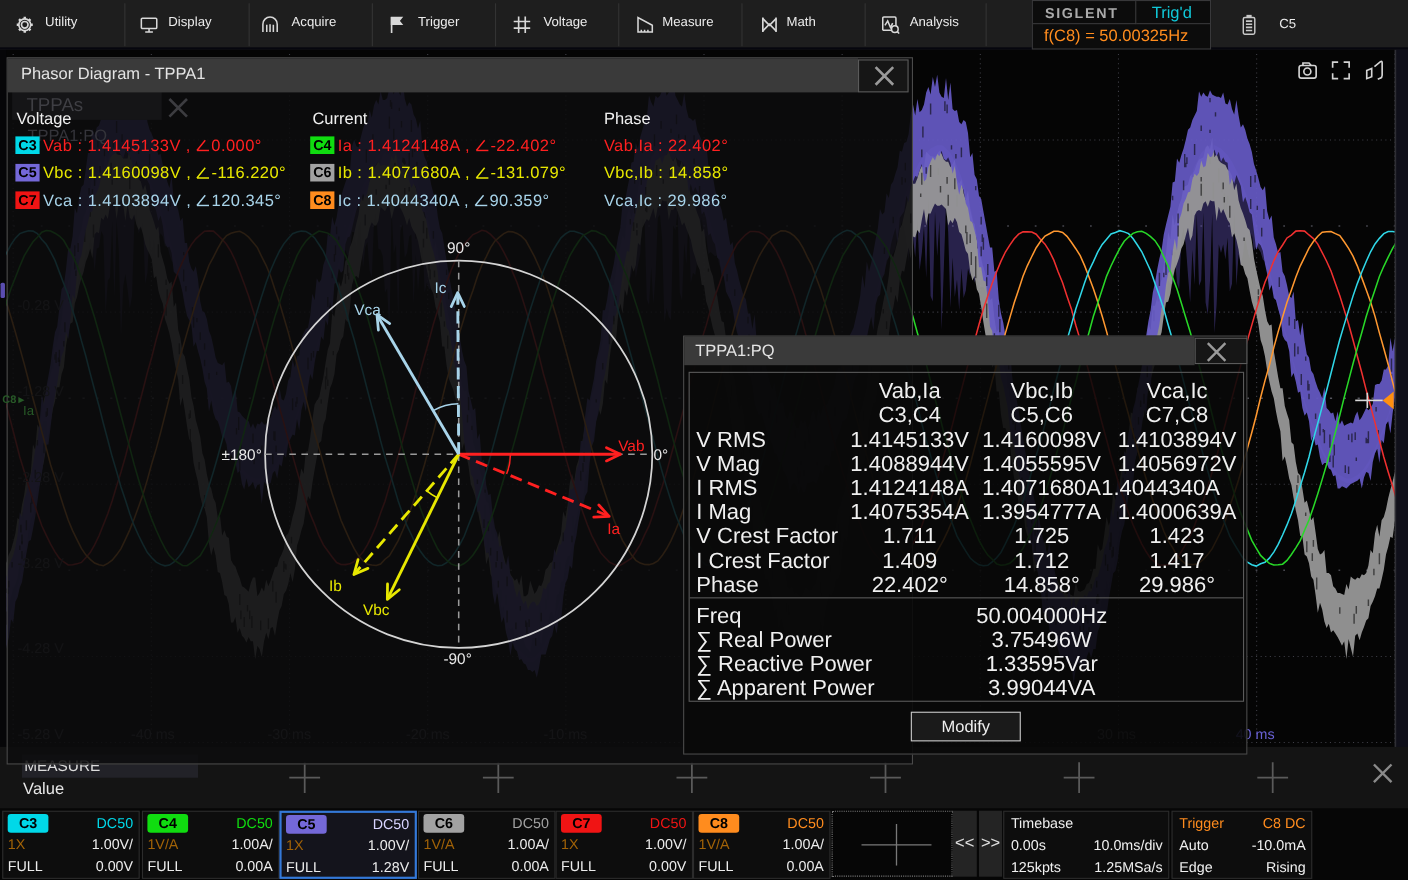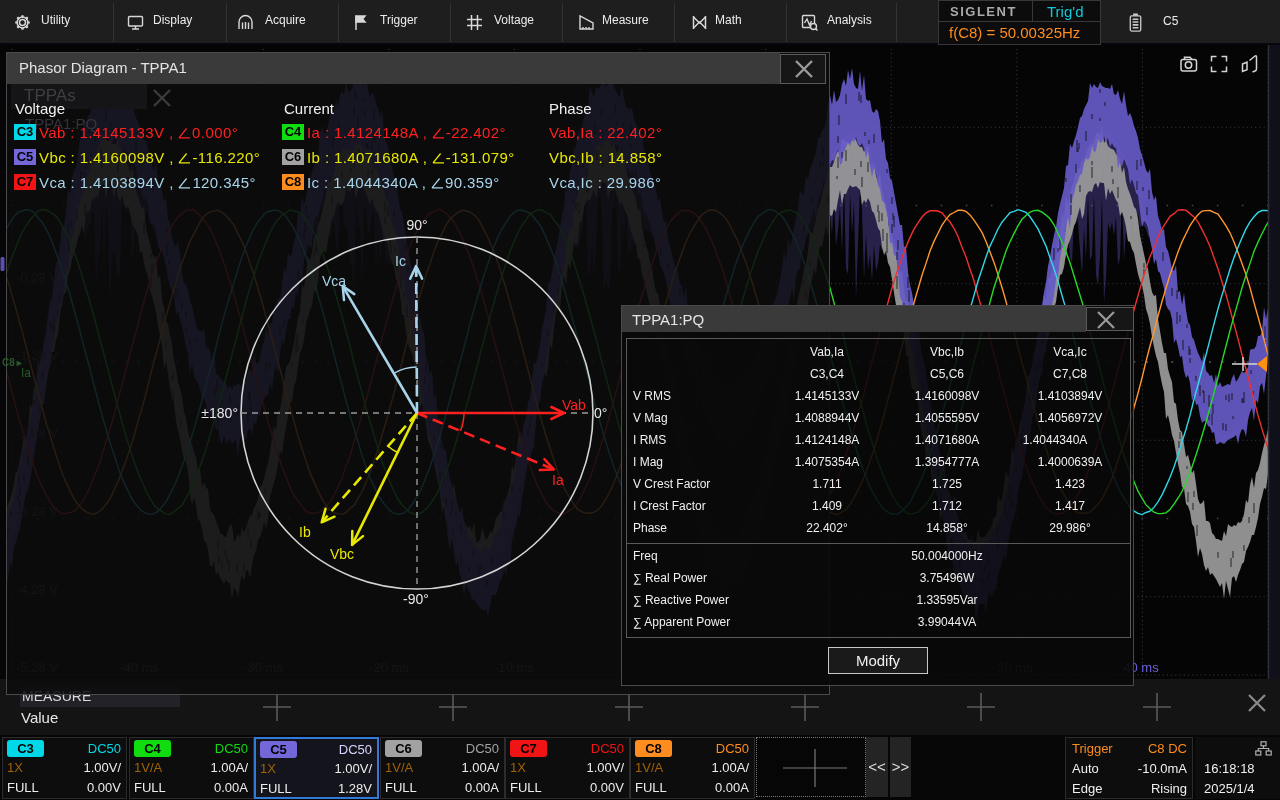--- a/index.html
+++ b/index.html
@@ -33,21 +33,21 @@
 .phx{position:absolute;left:773px;top:1px;width:46px;height:30px;background:#161616;border:1px solid #5a5a5a}
 .ghost1{position:absolute;left:4px;top:28px;width:136px;height:28px;background:#151517;color:#3f3f44;font-size:17px;padding:5px 0 0 13px}
 .ghost2{position:absolute;left:18px;top:62px;color:#34343a;font-size:15px}
 .hdr{position:absolute;color:#f0f0f0;font-size:15px}
 .mrow{position:absolute;font-size:15px;white-space:pre;letter-spacing:0.4px}
 .badge2{position:absolute;width:22px;height:16px;color:#000;font-weight:bold;font-size:13px;text-align:center;line-height:16px}
 .ang{vertical-align:-1px;margin-right:1px}
 .pqdlg{position:absolute;left:621px;top:305px;width:513px;height:381px;background:rgba(9,9,9,0.9);border:1px solid #4a4a4a}
 .pqtitle{position:absolute;left:0;top:0;width:464px;height:26px;background:#3a3a3a;color:#e4e4e4;font-size:15px}
 .pqx{position:absolute;left:464px;top:1px;width:48px;height:24px;background:#161616;border:1px solid #5a5a5a}
-.pqtable{position:absolute;left:4px;top:32px;width:505px;height:300px;border:1px solid #5a5a5a;font-size:12px}
+.pqtable{position:absolute;left:4px;top:32px;width:505px;height:300px;border:1px solid #5a5a5a;font-size:20px}
 .tl{position:absolute;left:6px;color:#f0f0f0}
 .tv{position:absolute;width:180px;text-align:center;color:#f0f0f0}
 .pqbtn{position:absolute;left:206px;top:341px;width:100px;height:27px;border:1px solid #c8c8c8;background:#1a1a1a;color:#f0f0f0;font-size:15px;text-align:center;line-height:25px}
 </style></head>
 <body>
 <div class="stage">
 <svg width="1280" height="690" viewBox="0 0 1280 690" style="position:absolute;left:0;top:0" font-family="Liberation Sans, sans-serif">
       <line x1="12.0" y1="49" x2="12.0" y2="675" stroke="#3e3e46" stroke-width="1" stroke-dasharray="1 3.2"></line>
       <line x1="137.6" y1="49" x2="137.6" y2="675" stroke="#3e3e46" stroke-width="1" stroke-dasharray="1 3.2"></line>
       <line x1="263.2" y1="49" x2="263.2" y2="675" stroke="#3e3e46" stroke-width="1" stroke-dasharray="1 3.2"></line>
@@ -182,39 +182,34 @@
         <span class="r2r">1.00A/</span>
   <span class="r3l">FULL</span>
         <span class="r3r">0.00A</span>
  </div>
  <div style="position:absolute;left:756px;top:2px;width:110px;height:60px;border:1px dotted #777"></div>
  <svg style="position:absolute;left:783px;top:14px" width="64" height="38" viewBox="0 0 64 38">
         <path d="M32 0 V38 M0 19 H64" stroke="#787878" stroke-width="1.2"></path>
       </svg>
  <div style="position:absolute;left:866px;top:2px;width:22px;height:60px;background:#242424;color:#e0e0e0;font-size:15px;text-align:center;line-height:60px">&lt;&lt;</div>
  <div style="position:absolute;left:890px;top:2px;width:21px;height:60px;background:#242424;color:#e0e0e0;font-size:15px;text-align:center;line-height:60px">&gt;&gt;</div>
+ <div class="tbbox">
+   <span style="position:absolute;left:6px;top:3px;color:#f0f0f0">Timebase</span>
+   <span style="position:absolute;left:6px;top:23px;color:#f0f0f0">0.00s</span>
+        <span style="position:absolute;right:5px;top:23px;color:#f0f0f0">10.0ms/div</span>
+   <span style="position:absolute;left:6px;top:43px;color:#f0f0f0">125kpts</span>
+        <span style="position:absolute;right:5px;top:43px;color:#f0f0f0">1.25MSa/s</span>
+ </div>
  <div class="trbox">
    <span style="position:absolute;left:6px;top:3px;color:#ff8c1e">Trigger</span>
         <span style="position:absolute;right:5px;top:3px;color:#ff8c1e">C8 DC</span>
    <span style="position:absolute;left:6px;top:23px;color:#f0f0f0">Auto</span>
         <span style="position:absolute;right:5px;top:23px;color:#f0f0f0">-10.0mA</span>
    <span style="position:absolute;left:6px;top:43px;color:#f0f0f0">Edge</span>
         <span style="position:absolute;right:5px;top:43px;color:#f0f0f0">Rising</span>
- </div>
- <div class="clkbox">
-   <svg style="position:absolute;right:8px;top:4px" width="17" height="15" viewBox="0 0 17 15">
-          <g stroke="#b0b0b0" stroke-width="1.2" fill="none">
-            <rect x="6" y="0.8" width="5" height="4"></rect>
-            <rect x="0.8" y="10" width="5" height="4"></rect>
-            <rect x="11.2" y="10" width="5" height="4"></rect>
-            <path d="M8.5 5 V7.5 M3.3 10 V7.5 H13.7 V10"></path>
-          </g>
-        </svg>
-   <span style="position:absolute;left:9px;top:24px;color:#f0f0f0">16:18:18</span>
-   <span style="position:absolute;left:9px;top:44px;color:#f0f0f0">2025/1/4</span>
  </div>
 </div>
 
 <div class="phwin">
  <div class="ghost1">TPPAs</div>
  <svg style="position:absolute;left:142px;top:32px" width="26" height="26" viewBox="0 0 26 26">
         <path d="M5 5 L21 21 M21 5 L5 21" stroke="#3c3c40" stroke-width="2.4"></path>
       </svg>
  <div class="ghost2">TPPA1:PQ</div>
  <div class="phtitle">

